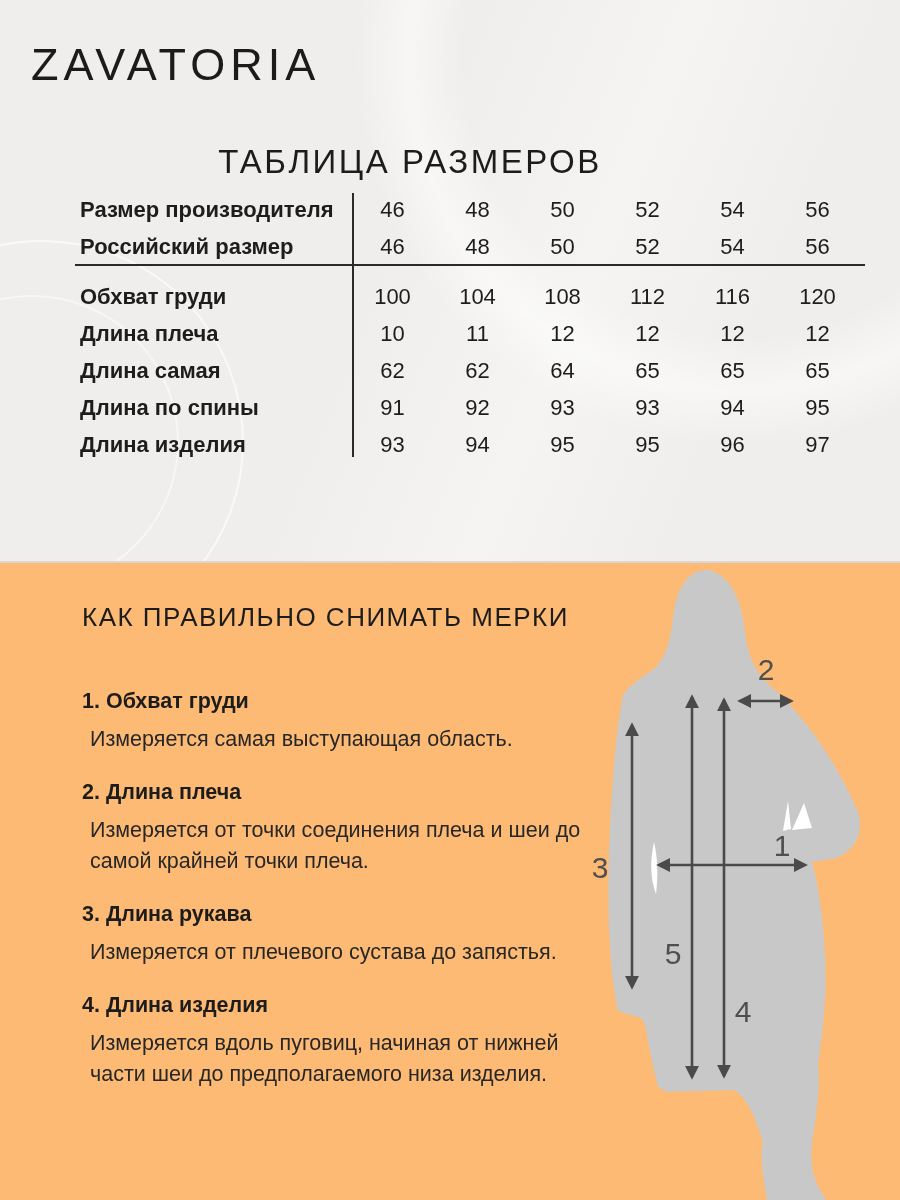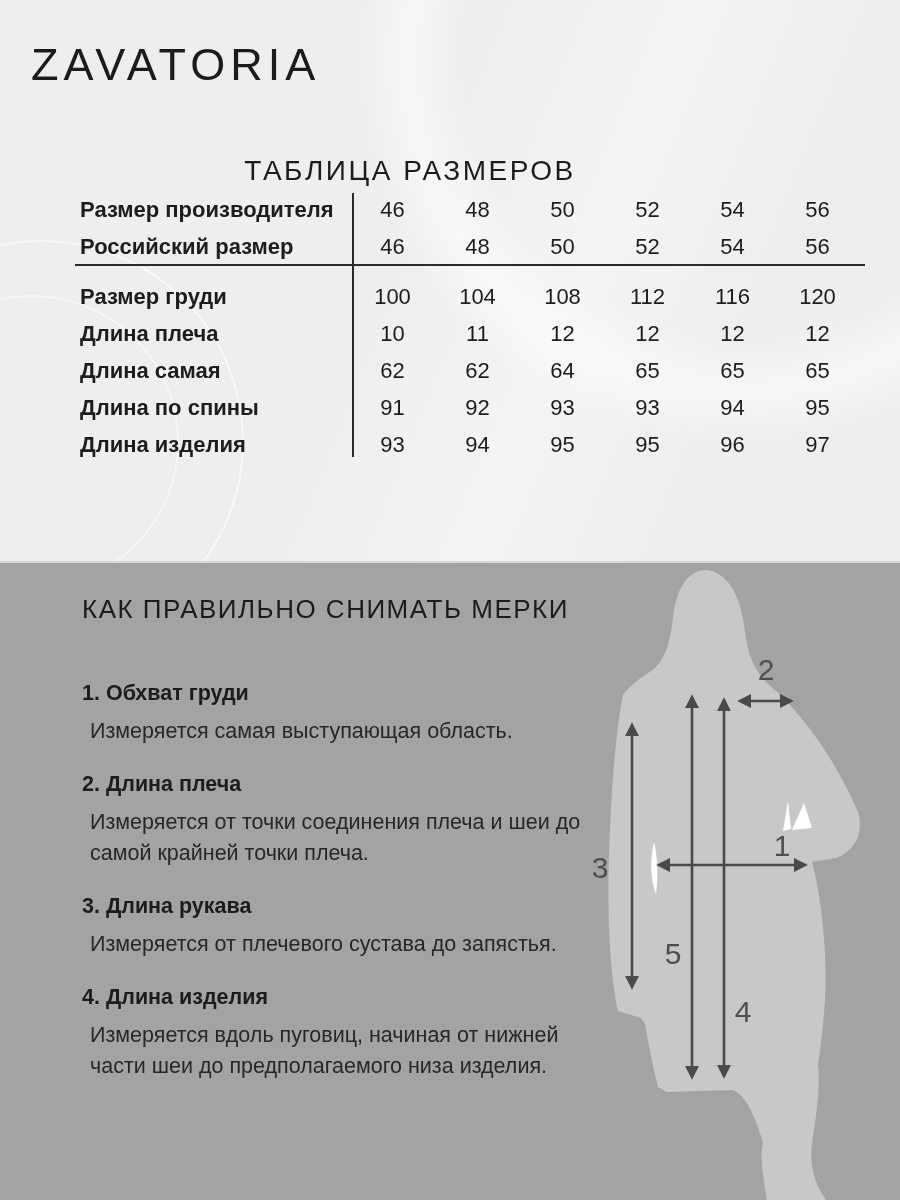--- a/index.html
+++ b/index.html
@@ -1,18 +1,18 @@
 <!DOCTYPE html>
 <html><head>
 <meta charset="utf-8">
 <style>
   html,body{margin:0;padding:0;background:#ffffff;}
   .page{
     position:relative;width:900px;height:1200px;overflow:hidden;
-    background:#a3a3a3;font-family:"Liberation Sans",sans-serif;color:#1d1d1d;
+    background:#fdba74;font-family:"Liberation Sans",sans-serif;color:#1d1d1d;
   }
   
   .top-section{
     position:absolute;left:0;top:0;width:900px;height:561px;
     background:#f0eeec;border-bottom:2px solid #dad7d5;overflow:hidden;
   }
   .deco-swoosh{
     position:absolute;right:-230px;top:-330px;width:780px;height:780px;border-radius:50%;
     background:radial-gradient(circle, rgba(255,255,255,0) 50%, rgba(255,255,255,0.5) 60%, rgba(255,255,255,0) 70%);
   }
@@ -27,33 +27,33 @@
   .deco-ring-inner{
     position:absolute;left:-115px;top:295px;width:290px;height:290px;border-radius:50%;
     border:2px solid rgba(255,255,255,0.5);
   }
   .logo{
     position:absolute;left:31px;top:42px;font-size:45px;line-height:1;
     font-weight:300;letter-spacing:5px;color:#1b1b1b;
   }
   .table-title{
     position:absolute;left:0;top:143px;width:820px;text-align:center;
-    font-size:28px;font-weight:500;letter-spacing:2.5px;color:#1c1c1c;margin-top:12px;
+    font-size:33px;font-weight:500;letter-spacing:2.5px;color:#1c1c1c;
   }
   .size-table{position:absolute;left:80px;top:191px;width:780px;}
   .t-row{display:flex;align-items:center;height:37px;}
   .t-row.first-measure{margin-top:13px;}
   .t-label{width:270px;font-size:22px;color:#1d1d1d;white-space:nowrap;font-weight:bold;}
   .t-val{width:85px;text-align:center;font-size:22px;color:#1d1d1d;}
   .h-rule{position:absolute;left:75px;top:264px;width:790px;height:2px;background:#2a2a2a;}
   .v-rule{position:absolute;left:352px;top:193px;width:2px;height:264px;background:#2a2a2a;}
   
   .instructions{position:absolute;left:82px;top:594px;width:515px;}
   .instructions h2{
-    margin:0 0 54px 0;font-size:26px;line-height:30px;font-weight:500;
+    margin:8px 0 54px 0;font-size:26px;line-height:30px;font-weight:500;
     letter-spacing:1.5px;color:#1c1c1c;
   }
   .instr-item{margin-bottom:22px;}
   .instr-item h3{margin:0 0 4px 0;font-size:21.5px;line-height:30px;font-weight:700;color:#1c1c1c;}
   .instr-item p{margin:8px;font-size:21.5px;line-height:31px;color:#272727;}
   
   .diagram{position:absolute;right:0;top:560px;width:320px;height:640px;}
   .diagram svg{display:block;}
   .diag-label{font-family:"Liberation Sans",sans-serif;font-size:30px;}
 </style>
@@ -84,21 +84,21 @@
       <div class="t-row">
         <div class="t-label">Российский размер</div>
         <div class="t-val">46</div>
         <div class="t-val">48</div>
         <div class="t-val">50</div>
         <div class="t-val">52</div>
         <div class="t-val">54</div>
         <div class="t-val">56</div>
       </div>
       <div class="t-row first-measure">
-        <div class="t-label">Размер груди</div>
+        <div class="t-label">Обхват груди</div>
         <div class="t-val">100</div>
         <div class="t-val">104</div>
         <div class="t-val">108</div>
         <div class="t-val">112</div>
         <div class="t-val">116</div>
         <div class="t-val">120</div>
       </div>
       <div class="t-row">
         <div class="t-label">Длина плеча</div>
         <div class="t-val">10</div>

